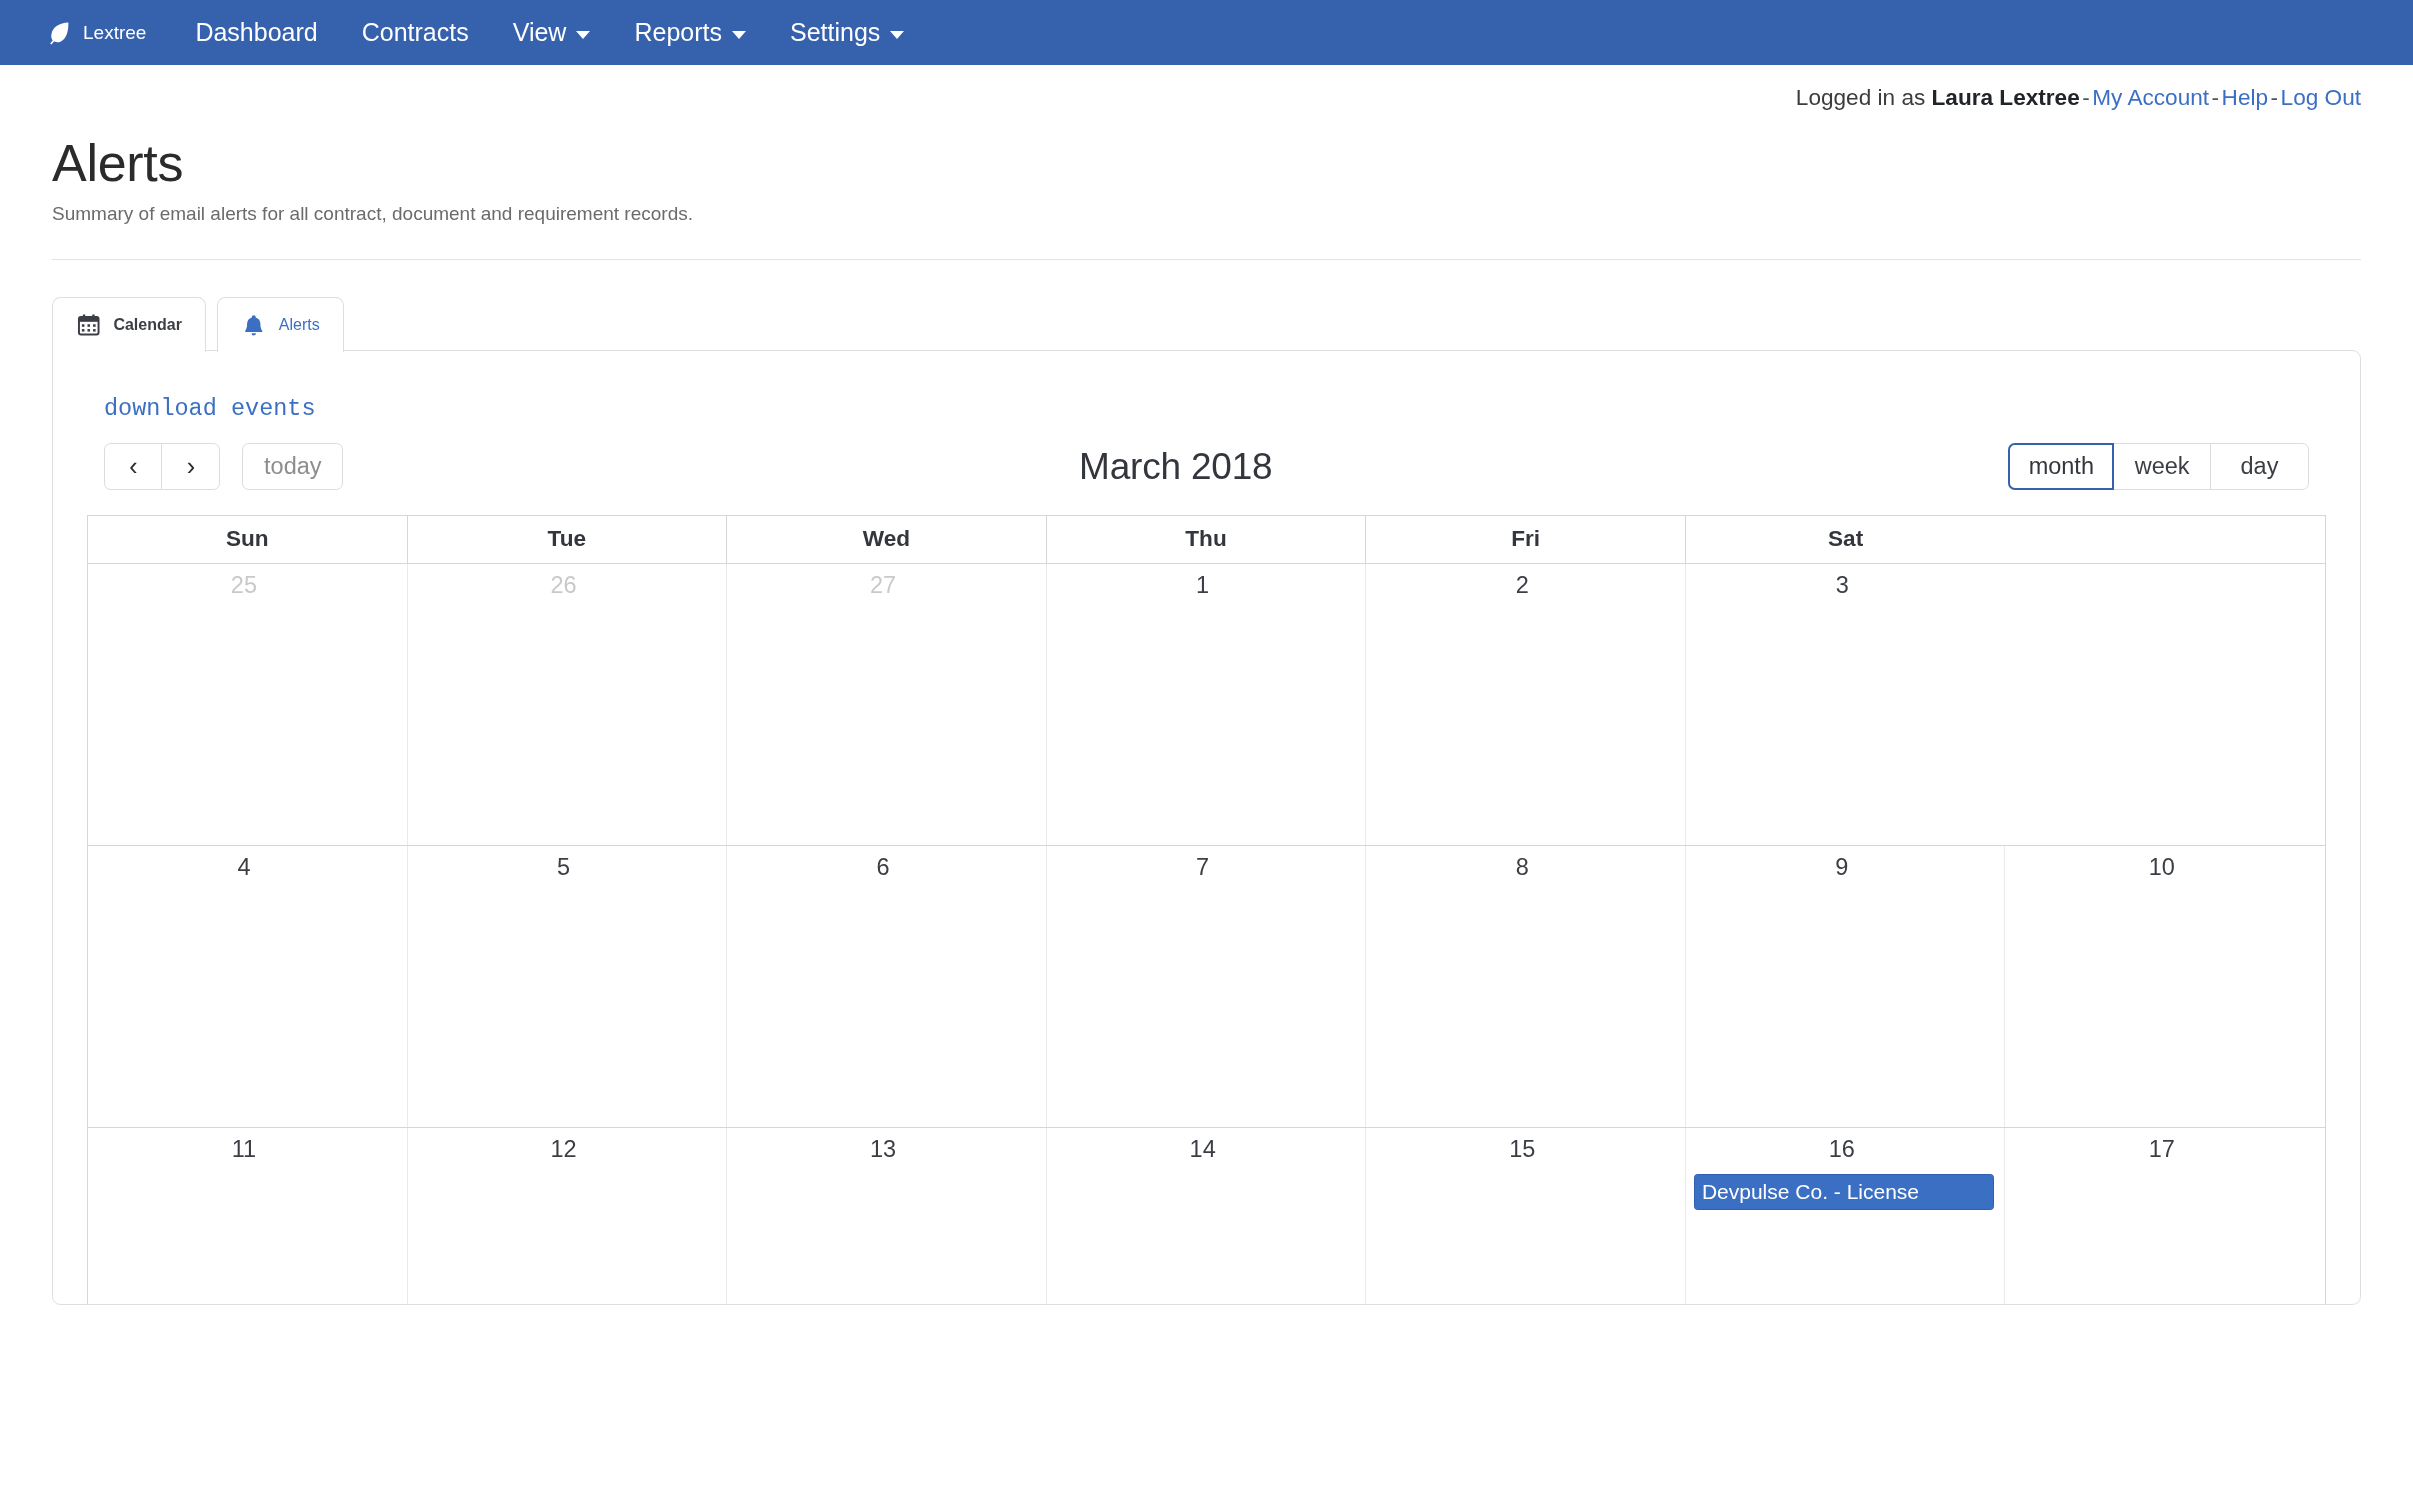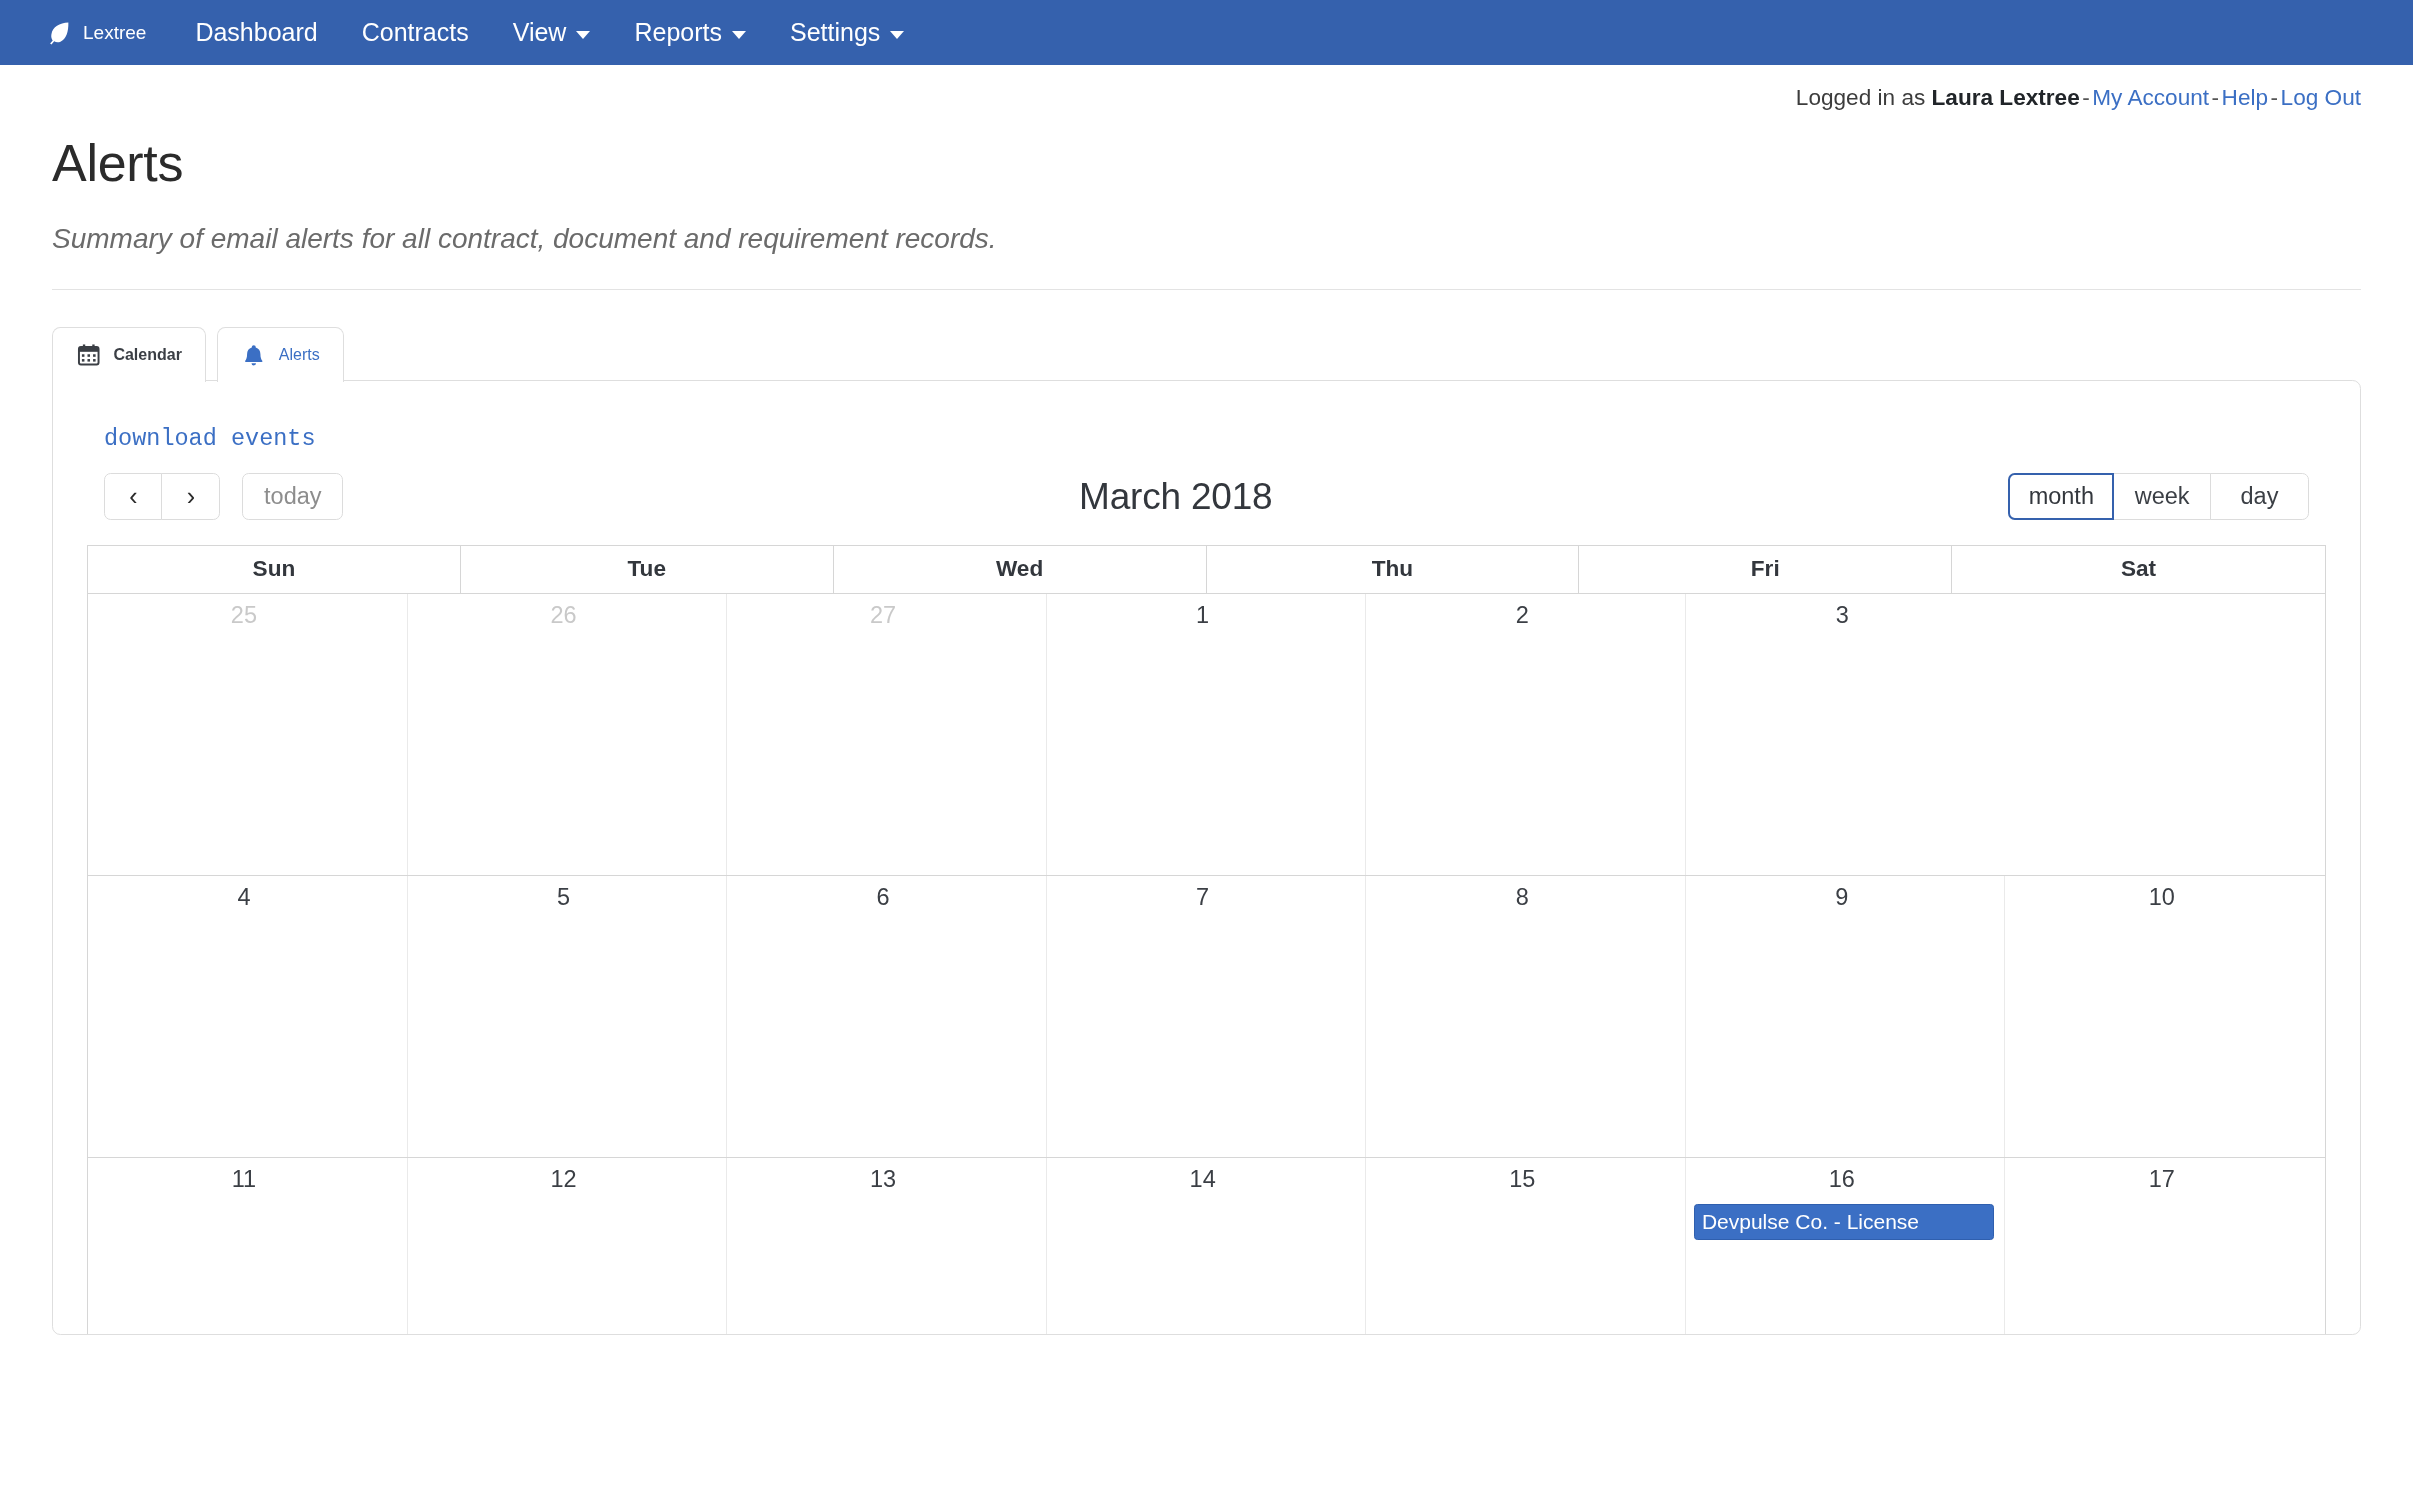--- a/index.html
+++ b/index.html
@@ -72,24 +72,23 @@
   
   .page-wrap { padding: 0 52px 0 52px; }
   .page-title {
     font-size: 52px;
     font-weight: 400;
     color: #2b2b2b;
     margin-top: 22px;
     letter-spacing: -0.3px;
   }
   .page-sub {
-    font-size: 28px;
-    font-style: italic;
+    font-size: 19px;
     color: #6b6b6b;
-    margin-top: 30px;
+    margin-top: 10px;
   }
   .divider {
     border-top: 1.7px solid #e3e3e3;
     margin-top: 34px;
   }
 
   
   .tabs {
     display: flex;
     align-items: flex-end;
@@ -186,21 +185,21 @@
     border-color: #3561ad;
     border-width: 2.5px;
     color: #33373d;
     z-index: 1;
   }
 
   
   .cal { margin-top: 22px; }
   .cal-head {
     display: grid;
-    grid-template-columns: repeat(6, 1fr);
+    grid-template-columns: repeat(7, 1fr);
     border: 1.7px solid #d6d6d6;
     border-bottom: none;
   }
   .cal-head div {
     text-align: center;
     font-size: 22.6px;
     font-weight: 700;
     color: #33373d;
     padding: 10px 0 11.7px 0;
     border-right: 1.7px solid #d6d6d6;

